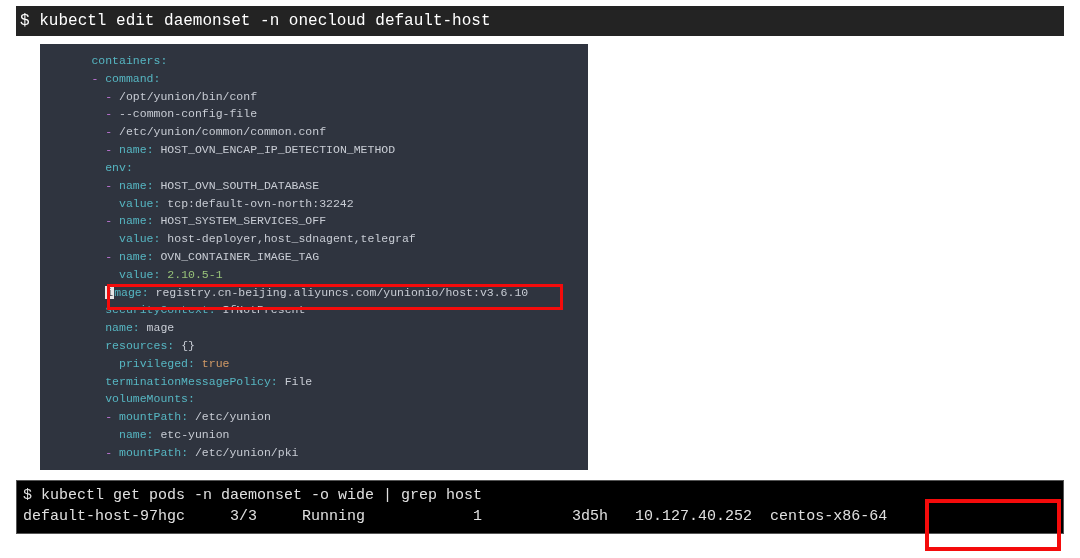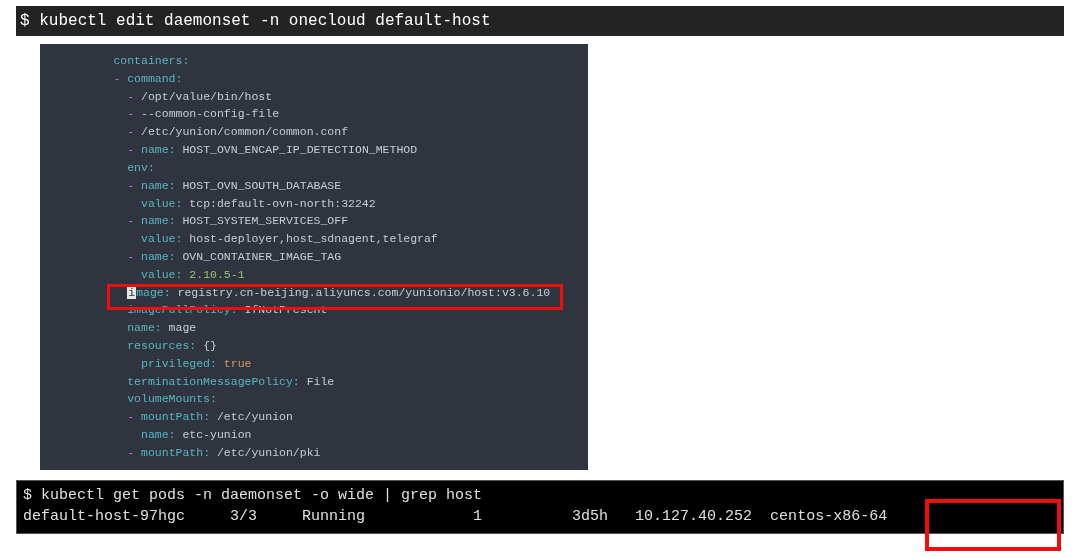--- a/index.html
+++ b/index.html
@@ -24,21 +24,21 @@
     color: #c8ccd4;
     margin: 0 0 0 40px;
     padding: 8px 0 8px 0;
     width: 548px;
     font-size: 11.5px;
     line-height: 1.55;
     position: relative;
   }
   .yaml-line {
     white-space: pre;
-    padding-left: 32px;
+    padding-left: 10px;
   }
   .k-key { color: #56b6c2; }
   .k-dash { color: #c678dd; }
   .k-str { color: #98c379; }
   .k-plain { color: #c8ccd4; }
   .k-bool { color: #d19a66; }
   .img-cursor {
     background: #e6e6e6;
     color: #2f343f;
     padding: 0 1px;
@@ -71,33 +71,33 @@
 <body>
 
 <div class="cmd-bar">
   <span class="prompt-sym">$</span>
   <span>kubectl edit daemonset -n onecloud default-host</span>
 </div>
 
 <div class="yaml-box">
   <div class="yaml-line"><span class="k-key">      containers:</span></div>
   <div class="yaml-line"><span class="k-dash">      -</span><span class="k-key"> command:</span></div>
-  <div class="yaml-line"><span class="k-dash">        -</span><span class="k-plain"> /opt/value/bin/host</span></div>
+  <div class="yaml-line"><span class="k-dash">        -</span><span class="k-plain"> /opt/yunion/bin/conf</span></div>
   <div class="yaml-line"><span class="k-dash">        -</span><span class="k-plain"> --common-config-file</span></div>
   <div class="yaml-line"><span class="k-dash">        -</span><span class="k-plain"> /etc/yunion/common/common.conf</span></div>
   <div class="yaml-line"><span class="k-dash">        -</span><span class="k-key"> name:</span><span class="k-plain"> HOST_OVN_ENCAP_IP_DETECTION_METHOD</span></div>
   <div class="yaml-line"><span class="k-key">        env:</span></div>
   <div class="yaml-line"><span class="k-dash">        -</span><span class="k-key"> name:</span><span class="k-plain"> HOST_OVN_SOUTH_DATABASE</span></div>
   <div class="yaml-line"><span class="k-key">          value:</span><span class="k-plain"> tcp:default-ovn-north:32242</span></div>
   <div class="yaml-line"><span class="k-dash">        -</span><span class="k-key"> name:</span><span class="k-plain"> HOST_SYSTEM_SERVICES_OFF</span></div>
   <div class="yaml-line"><span class="k-key">          value:</span><span class="k-plain"> host-deployer,host_sdnagent,telegraf</span></div>
   <div class="yaml-line"><span class="k-dash">        -</span><span class="k-key"> name:</span><span class="k-plain"> OVN_CONTAINER_IMAGE_TAG</span></div>
   <div class="yaml-line"><span class="k-key">          value:</span><span class="k-str"> 2.10.5-1</span></div>
   <div class="yaml-line">        <span class="img-cursor">i</span><span class="k-key">mage:</span><span class="k-plain"> registry.cn-beijing.aliyuncs.com/yunionio/host:v3.6.10</span></div>
-  <div class="yaml-line"><span class="k-key">        imagePullPolicy:</span><span class="k-plain"> IfNotPresent</span></div>
+  <div class="yaml-line"><span class="k-key">        securityContext:</span><span class="k-plain"> IfNotPresent</span></div>
   <div class="yaml-line"><span class="k-key">        name:</span><span class="k-plain"> mage</span></div>
   <div class="yaml-line"><span class="k-key">        resources:</span><span class="k-plain"> {}</span></div>
   <div class="yaml-line"><span class="k-key">          privileged:</span><span class="k-bool"> true</span></div>
   <div class="yaml-line"><span class="k-key">        terminationMessagePolicy:</span><span class="k-plain"> File</span></div>
   <div class="yaml-line"><span class="k-key">        volumeMounts:</span></div>
   <div class="yaml-line"><span class="k-dash">        -</span><span class="k-key"> mountPath:</span><span class="k-plain"> /etc/yunion</span></div>
   <div class="yaml-line"><span class="k-key">          name:</span><span class="k-plain"> etc-yunion</span></div>
   <div class="yaml-line"><span class="k-dash">        -</span><span class="k-key"> mountPath:</span><span class="k-plain"> /etc/yunion/pki</span></div>
 
   <div class="red-box-img" style="left:67px; top:240px; width:450px; height:20px;"></div>

